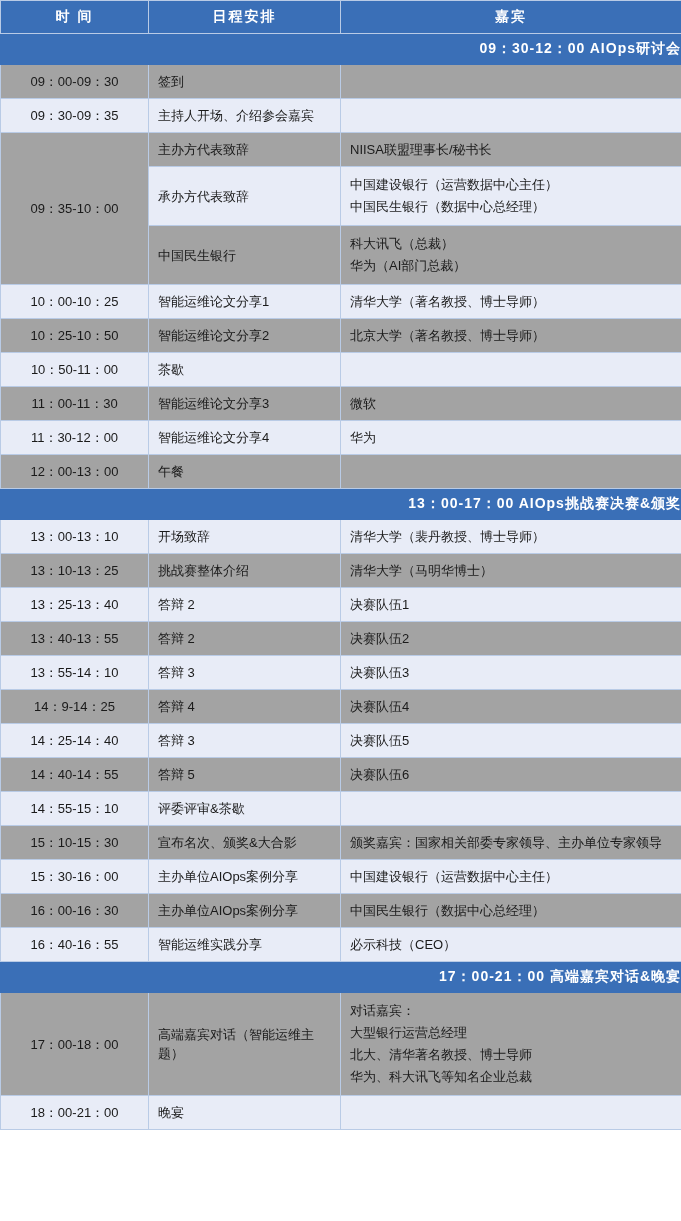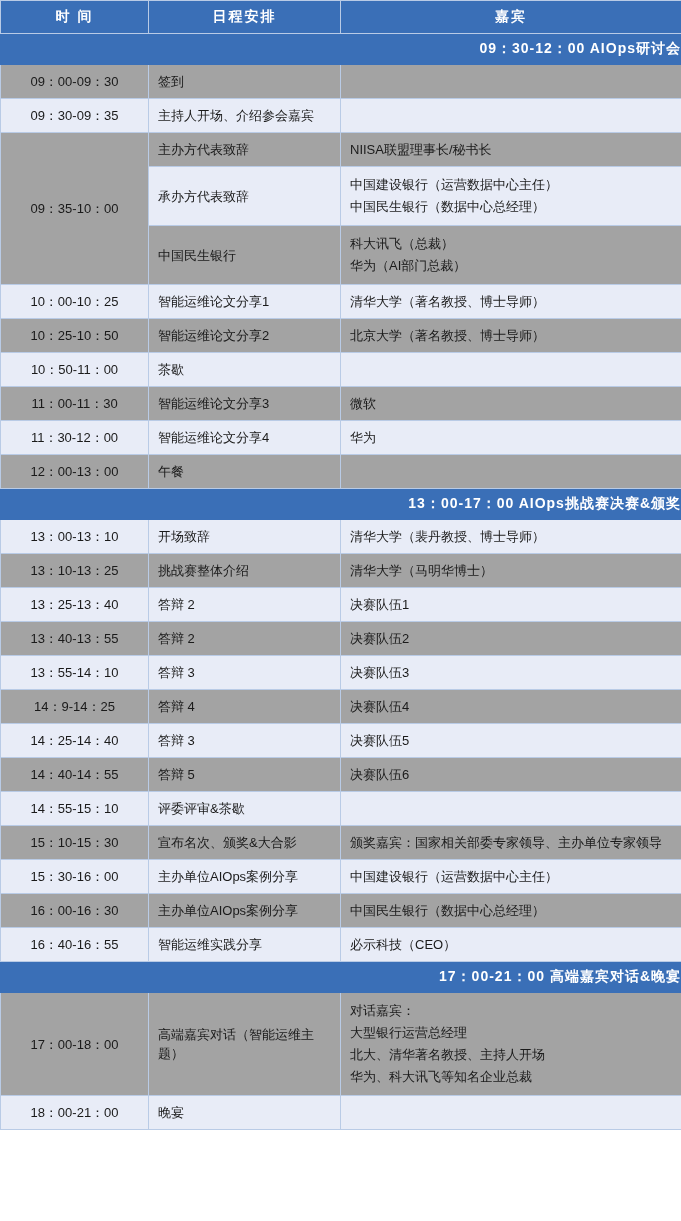--- a/index.html
+++ b/index.html
@@ -353,21 +353,21 @@
         <td>
           <div class="cell time">17：00-18：00</div>
         </td>
         <td>
           <div class="cell">高端嘉宾对话（智能运维主题）</div>
         </td>
         <td>
           <div class="cell ml">
             <div>对话嘉宾：</div>
             <div>大型银行运营总经理</div>
-            <div>北大、清华著名教授、主持人开场</div>
+            <div>北大、清华著名教授、博士导师</div>
             <div>华为、科大讯飞等知名企业总裁</div>
           </div>
         </td>
       </tr>
       <tr class="row-alt">
         <td>
           <div class="cell time">18：00-21：00</div>
         </td>
         <td>
           <div class="cell">晚宴</div>

